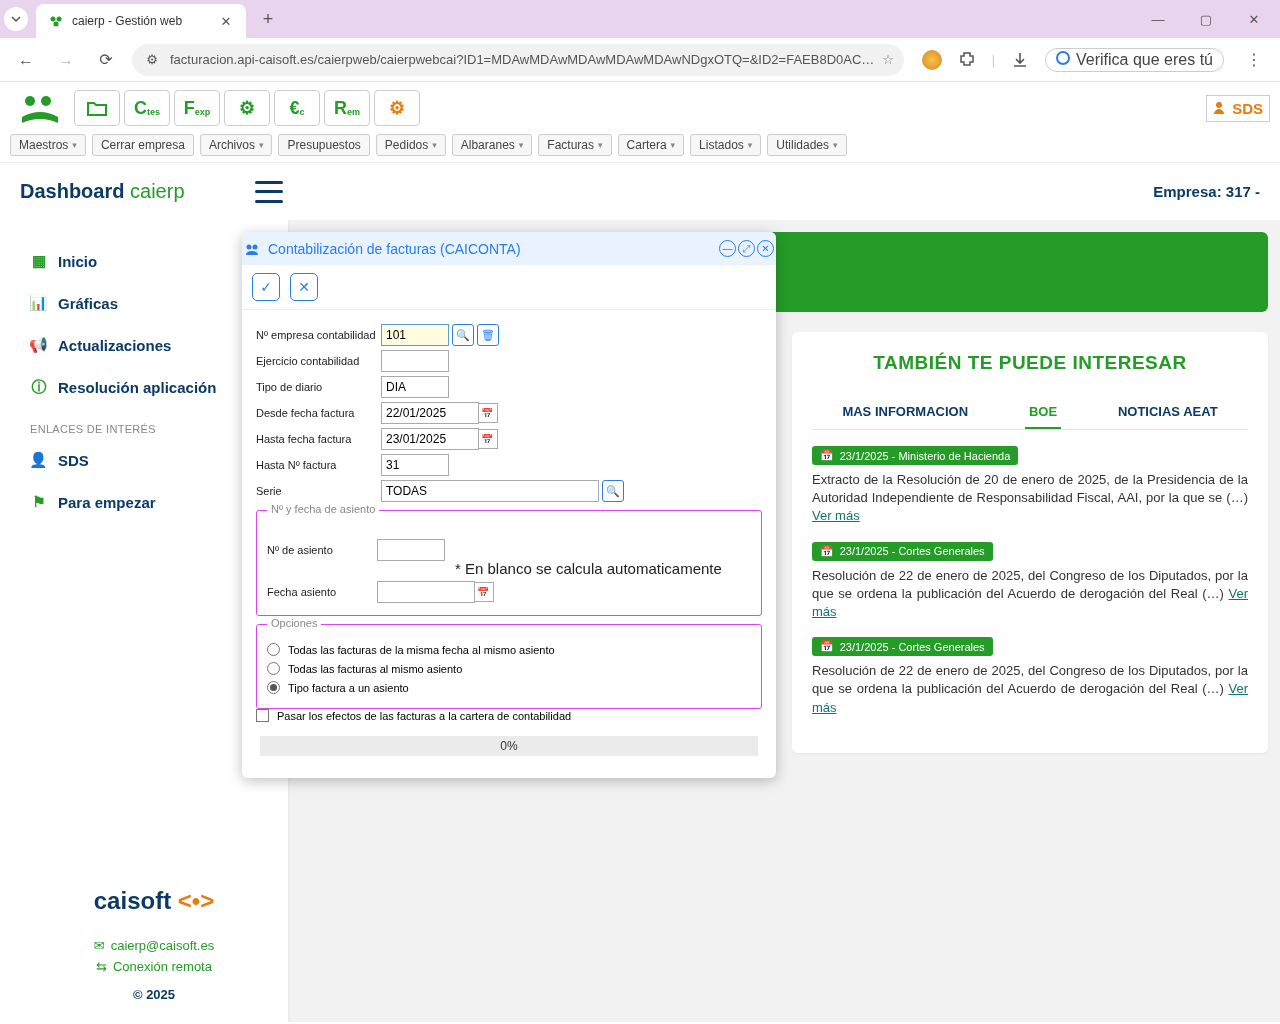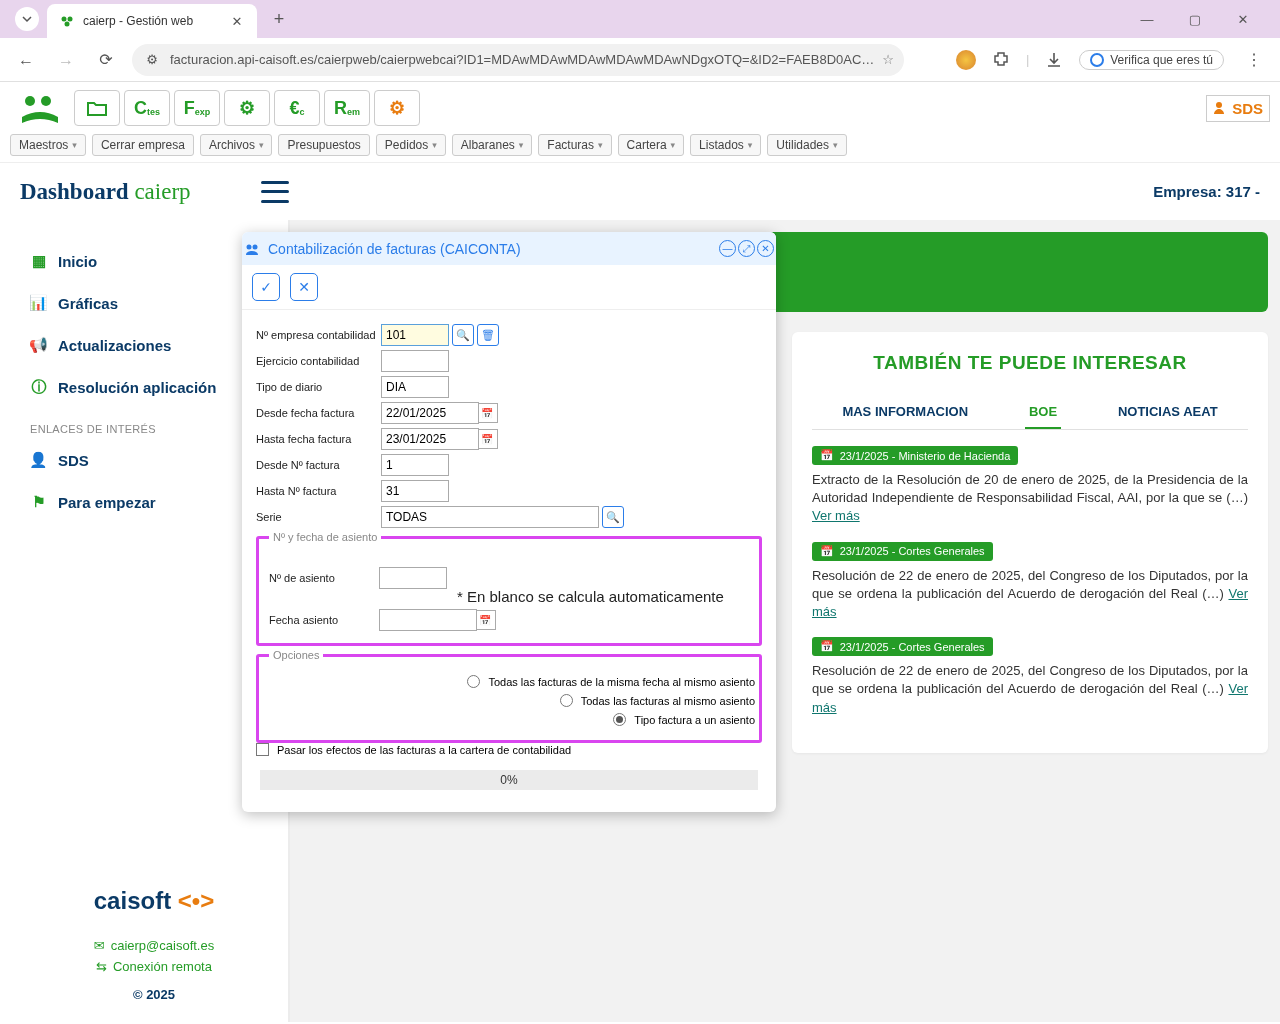--- a/index.html
+++ b/index.html
@@ -1,53 +1,53 @@
 <!DOCTYPE html>
 <html><head>
 <meta charset="utf-8">
 <style>
 * { box-sizing: border-box; margin: 0; padding: 0; }
 body { font-family: Arial, sans-serif; font-size: 13px; background: #fff; width: 1280px; height: 1024px; overflow: hidden; }
 
 
-.titlebar { height: 38px; background: #e8d5ed; display: flex; align-items: center; padding: 0 15px; }
+.titlebar { height: 38px; background: #e8d5ed; display: flex; align-items: center; padding: 0 4px; }
 .tab-dropdown { width: 24px; height: 24px; border-radius: 12px; background: #fff; display: flex; align-items: center; justify-content: center; margin-right: 8px; cursor: pointer; }
 .browser-tab { background: #fff; height: 34px; border-radius: 8px 8px 0 0; display: flex; align-items: center; padding: 0 12px; margin-top: 4px; min-width: 210px; }
 .tab-favicon { width: 16px; height: 16px; margin-right: 8px; }
 .tab-title { flex: 1; font-size: 12px; color: #333; }
 .tab-close { width: 16px; height: 16px; display: flex; align-items: center; justify-content: center; cursor: pointer; color: #555; }
 .new-tab { width: 28px; height: 28px; display: flex; align-items: center; justify-content: center; margin-left: 8px; cursor: pointer; font-size: 18px; color: #555; }
 .window-controls { margin-left: auto; display: flex; gap: 20px; padding-right: 8px; }
 .wc-btn { width: 28px; height: 28px; display: flex; align-items: center; justify-content: center; cursor: pointer; color: #555; }
 
 .addr-bar { height: 44px; background: #fff; display: flex; align-items: center; padding: 0 12px; gap: 12px; border-bottom: 1px solid #e0e0e0; }
 .nav-btn { width: 28px; height: 28px; display: flex; align-items: center; justify-content: center; cursor: pointer; color: #555; font-size: 16px; }
 .url-box { flex: 0 0 750px; height: 32px; background: #f1f1f1; border-radius: 16px; display: flex; align-items: center; padding: 0 10px; color: #555; font-size: 13px; }
 .url-icon { width: 20px; margin-right: 8px; display: flex; align-items: center; justify-content: center; }
 .url-text { flex: 1; white-space: nowrap; overflow: hidden; }
 .star-icon { margin-left: 8px; color: #777; }
 .ext-area { margin-left: auto; display: flex; align-items: center; gap: 16px; }
-.identity-chip { display: flex; align-items: flex-start; gap: 6px; border: 1px solid #ccc; border-radius: 16px; padding: 2px 10px; font-size: 12px; color: #444; }
+.identity-chip { display: flex; align-items: flex-start; gap: 6px; border: 1px solid #ccc; border-radius: 16px; padding: 2px 10px; font-size: 16px; color: #444; }
 .identity-dot { width: 14px; height: 14px; border-radius: 50%; border: 2px solid #2b7de9; }
 
 
 .app-toolbar { background: #fff; padding: 6px 10px 0 10px; display: flex; align-items: center; gap: 4px; }
 .logo-area { width: 60px; height: 40px; display: flex; align-items: center; justify-content: center; }
 .tool-btn { width: 46px; height: 36px; border: 1px solid #ccc; border-radius: 4px; background: #fff; display: flex; align-items: center; justify-content: center; color: #259c27; font-size: 18px; font-weight: bold; cursor: pointer; }
 .tool-btn.orange { color: #e87c0f; }
 .tool-btn .sub { font-size: 9px; position: relative; top: 4px; }
 .sds-badge { margin-left: auto; border: 1px solid #ccc; background: #fff; padding: 4px 6px; color: #e87c0f; font-weight: bold; font-size: 15px; display: flex; align-items: center; gap: 3px; cursor: pointer; }
 
 .menu-row { padding: 6px 10px; display: flex; gap: 6px; }
 .menu-item { border: 1px solid #ccc; border-radius: 3px; background: #f7f7f7; padding: 3px 8px; font-size: 12px; color: #444; display: flex; align-items: center; gap: 4px; cursor: pointer; }
 .menu-chev { font-size: 9px; color: #888; }
 
 
 .dash-header { height: 58px; display: flex; align-items: center; padding: 0 20px; border-top: 1px solid #eee; }
-.dash-title { font-size: 23px; font-weight: bold; color: #0b3a66; font-family: Liberation Serif, serif; }
+.dash-title { font-size: 20px; font-weight: bold; color: #0b3a66; }
 .dash-title .accent { color: #259c27; font-weight: normal; }
 .burger { width: 28px; height: 22px; margin-left: 70px; cursor: pointer; display: flex; flex-direction: column; justify-content: space-between; }
 .burger div { height: 3px; background: #0b3a66; border-radius: 2px; }
 .empresa-label { margin-left: auto; color: #0b3a66; font-size: 15px; font-weight: bold; }
 
 
 .main { display: flex; height: calc(1024px - 38px - 44px - 48px - 34px - 58px); }
 .sidebar { width: 290px; padding: 20px 10px 10px 30px; border-right: 2px solid #ececec; display: flex; flex-direction: column; }
 .side-item { display: flex; align-items: center; gap: 10px; padding: 12px 0; color: #0b3a66; font-weight: bold; font-size: 15px; cursor: pointer; }
 .side-icon { width: 18px; display: flex; justify-content: center; }
@@ -82,24 +82,24 @@
 .act-btn { width: 28px; height: 28px; border: 1px solid #2b7de9; border-radius: 5px; display: flex; align-items: center; justify-content: center; color: #2b7de9; cursor: pointer; font-size: 14px; }
 .modal-body { padding: 14px 14px 10px 14px; }
 .form-row { display: flex; align-items: center; margin-bottom: 4px; }
 .form-label { width: 125px; font-size: 11px; color: #222; }
 .form-input { border: 1px solid #aaa; height: 22px; padding: 0 4px; font-size: 12px; }
 .form-input.w60 { width: 68px; }
 .form-input.w80 { width: 98px; }
 .form-input.highlight { background: #fffce0; border-color: #5aa0db; }
 .icon-btn { width: 22px; height: 22px; border: 1px solid #2b7de9; border-radius: 3px; display: flex; align-items: center; justify-content: center; color: #2b7de9; margin-left: 3px; cursor: pointer; font-size: 11px; }
 .date-cal { width: 20px; height: 20px; border: 1px solid #aaa; margin-left: -1px; display: flex; align-items: center; justify-content: center; cursor: pointer; font-size: 10px; color: #666; }
-.fieldset { border: 3px solid #d946ef; border-radius: 3px; padding: 12px 4px 8px 10px; margin-top: 8px; position: relative; }
+.fieldset { border: 1px solid #d946ef; border-radius: 3px; padding: 12px 13px 8px 10px; margin-top: 8px; position: relative; }
 .fieldset-legend { position: absolute; top: -8px; left: 10px; background: #fff; padding: 0 4px; font-size: 11px; color: #888; }
 .hint { font-size: 15px; color: #222; margin-left: 10px; margin-top: 37px; }
-.radio-row { display: flex; align-items: center; gap: 8px; margin: 6px 0; font-size: 11px; justify-content: flex-end; }
+.radio-row { display: flex; align-items: center; gap: 8px; margin: 6px 0; font-size: 11px; }
 .radio { width: 13px; height: 13px; border: 1px solid #777; border-radius: 50%; display: flex; align-items: center; justify-content: center; }
 .radio.checked::after { content: ''; width: 7px; height: 7px; background: #555; border-radius: 50%; }
 .check-row { display: flex; align-items: center; gap: 8px; font-size: 11px; }
 .checkbox { width: 13px; height: 13px; border: 1px solid #777; }
 .progress { margin: 14px 4px 12px 4px; height: 20px; background: #ebebeb; display: flex; align-items: center; justify-content: center; font-size: 12px; color: #333; }
 
 svg { display: block; }
 </style>
 </head>
 <body>
@@ -366,24 +366,20 @@
           <span class="form-label">Desde fecha factura</span>
           <input class="form-input w80" value="22/01/2025" style="">
           <div class="date-cal">📅</div>
         </div>
         <div class="form-row">
           <span class="form-label">Hasta fecha factura</span>
           <input class="form-input w80" value="23/01/2025" style="">
           <div class="date-cal">📅</div>
         </div>
         <div class="form-row">
-          <span class="form-label">Desde Nº factura</span>
-          <input class="form-input w60" value="1" style="">
-        </div>
-        <div class="form-row">
           <span class="form-label">Hasta Nº factura</span>
           <input class="form-input w60" value="31" style="">
         </div>
         <div class="form-row">
           <span class="form-label">Serie</span>
           <input class="form-input" style="width: 218px;" value="TODAS">
           <div class="icon-btn">
               <span>🔍</span>
             </div>
         </div>

